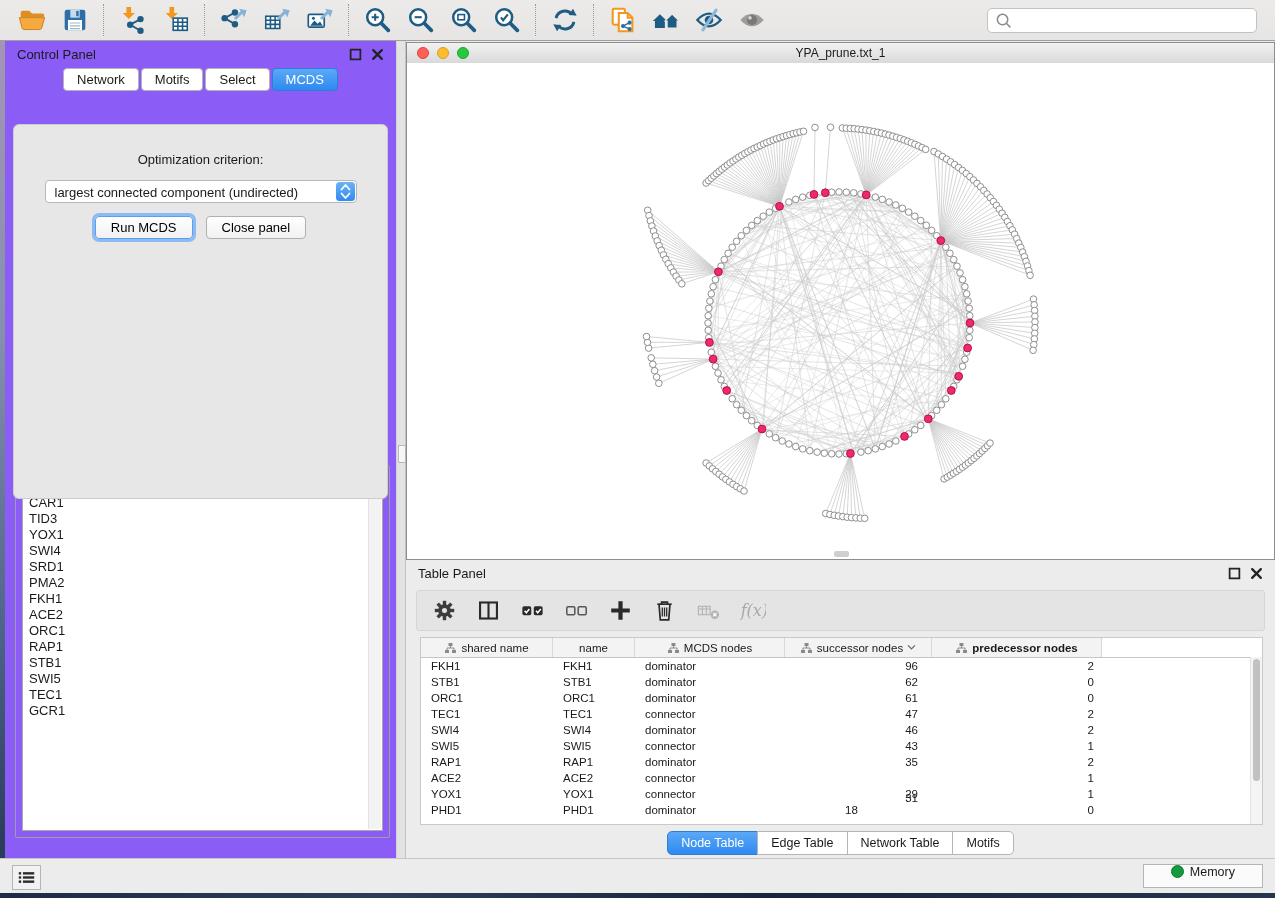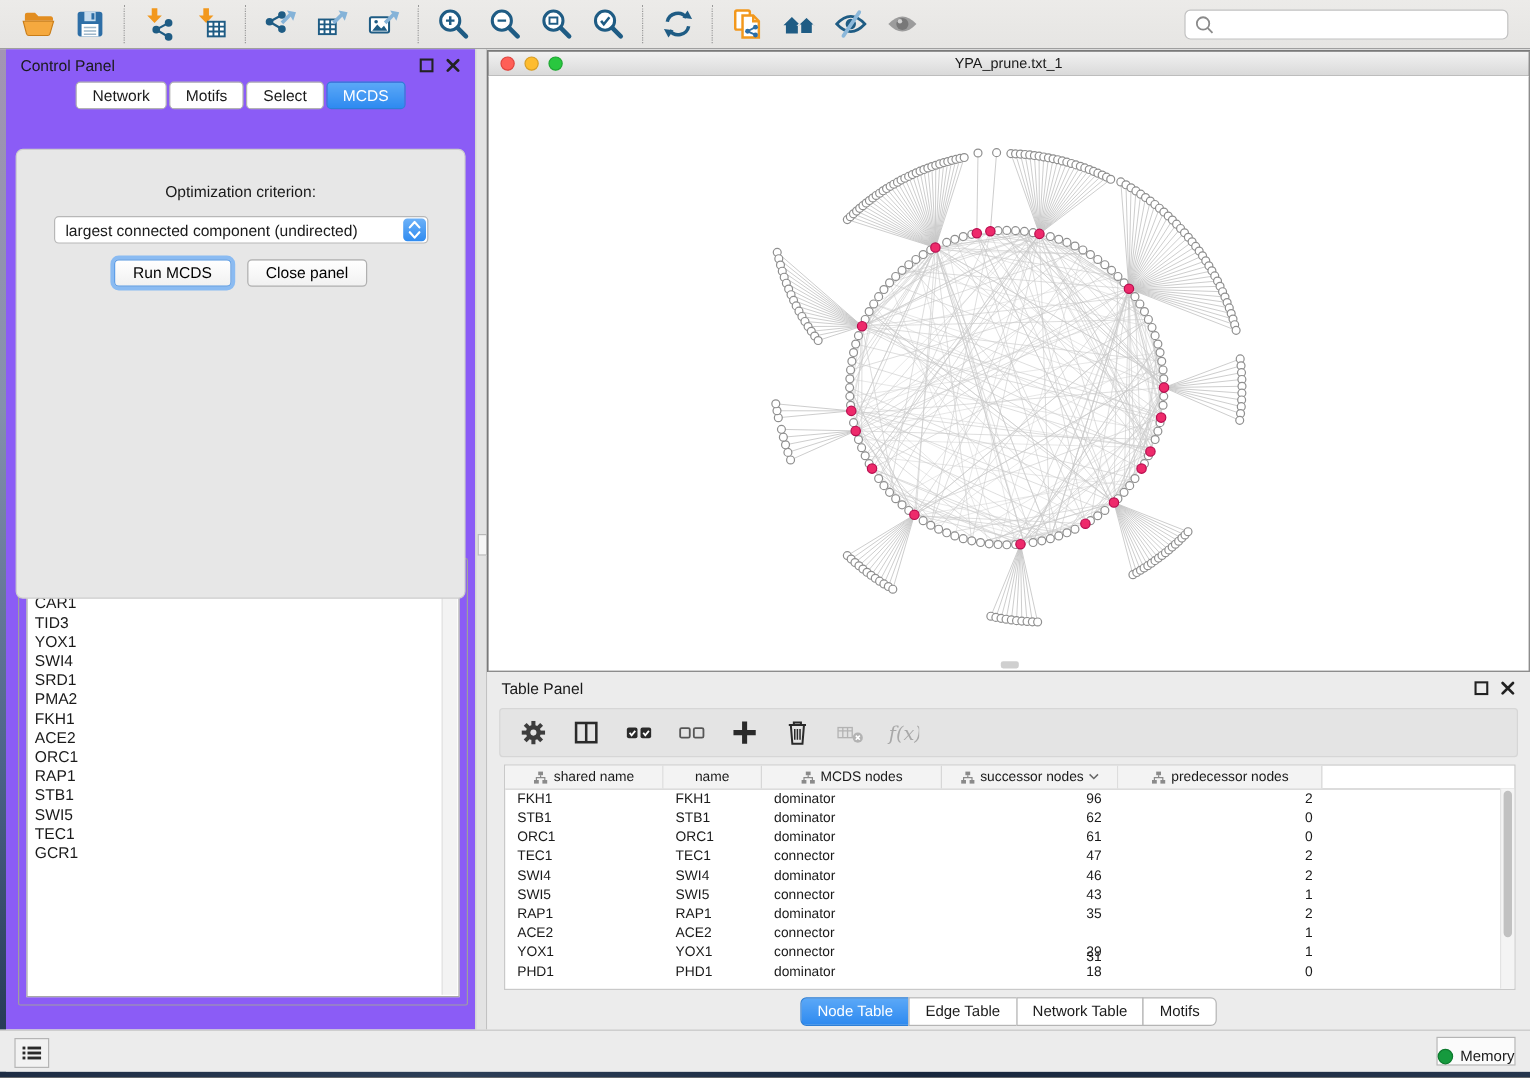--- a/index.html
+++ b/index.html
@@ -79,21 +79,21 @@
   .tp-tab{background:#fff;border:1px solid #b5b5b5;padding:4px 13px;font-size:12.5px;margin-left:-1px;}
   .tp-tab:first-child{border-radius:5px 0 0 5px;margin-left:0;}
   .tp-tab:last-child{border-radius:0 5px 5px 0;}
   .tp-tab.active{background:linear-gradient(#5ba8f7,#2e8af0);border-color:#2d7fd6;color:#fff;}
 
   
   .statusbar{position:absolute;left:0;top:858px;width:1275px;height:35px;background:#ececec;border-top:1px solid #c6c6c6;box-sizing:border-box;}
   .sb-left{position:absolute;left:12px;top:6px;width:27px;height:23px;background:#f2f2f2;border:1px solid #b5b5b5;
            display:flex;align-items:center;justify-content:center;}
   .memory-btn{position:absolute;right:12px;top:5px;height:24px;background:#fbfbfb;border:1px solid #b5b5b5;
-              display:flex;align-items:flex-end;gap:6px;padding:0 0;font-size:12.5px;box-sizing:border-box;}
+              display:flex;align-items:flex-start;gap:6px;padding:0 27px;font-size:12.5px;box-sizing:border-box;}
   .mem-dot{width:11px;height:11px;border-radius:50%;background:#169a3e;border:1px solid #0d7a2e;}
 </style>
 </head>
 <body>
 
 <div id="root">
 
   <div class="toolbar">
     <div id="tb-icons" style="display:flex;align-items:center;">
         <div class="tb-icon">
@@ -1149,21 +1149,21 @@
                 <rect x="0.5" y="8" width="4" height="3"></rect>
                 <rect x="7.5" y="8" width="4" height="3"></rect>
               </g>
               <path d="M6 4v2M2.5 8V6h7v2" stroke="#8a8a8a" fill="none"></path>
             </svg>
             <span>successor nodes</span>
             <svg width="9" height="7" viewBox="0 0 10 8">
               <path d="M1 1.5l4 4 4-4" stroke="#666" stroke-width="1.4" fill="none"></path>
             </svg>
           </div>
-          <div class="th" style="width: 170px;">
+          <div class="th" style="width: 170px; font-weight: bold;">
             <svg width="13" height="12" viewBox="0 0 12 12">
               <g fill="#8a8a8a">
                 <rect x="4" y="1" width="4" height="3"></rect>
                 <rect x="0.5" y="8" width="4" height="3"></rect>
                 <rect x="7.5" y="8" width="4" height="3"></rect>
               </g>
               <path d="M6 4v2M2.5 8V6h7v2" stroke="#8a8a8a" fill="none"></path>
             </svg>
             <span>predecessor nodes</span>
           </div>
@@ -1229,21 +1229,21 @@
             <div class="td" style="width: 132px; padding-left: 10px;">YOX1</div>
             <div class="td" style="width: 82px; padding-left: 10px;">YOX1</div>
             <div class="td" style="width: 150px; padding-left: 10px;">connector</div>
             <div class="td" style="width: 147px; text-align: right; padding-right: 14px;">29</div>
             <div class="td" style="width: 170px; text-align: right; padding-right: 8px;">1</div>
           </div>
           <div class="trow">
             <div class="td" style="width: 132px; padding-left: 10px;">PHD1</div>
             <div class="td" style="width: 82px; padding-left: 10px;">PHD1</div>
             <div class="td" style="width: 150px; padding-left: 10px;">dominator</div>
-            <div class="td" style="width: 147px; text-align: right; padding-right: 14px;">18</div>
+            <div class="td" style="width: 147px; text-align: center; padding-right: 14px;">18</div>
             <div class="td" style="width: 170px; text-align: right; padding-right: 8px;">0</div>
           </div>
         </div>
       <div class="vscroll">
           <div class="vthumb"></div>
         </div>
     </div>
     <div class="tp-tabs" id="tp-tabs">
         <div class="tp-tab active">Node Table</div>
         <div class="tp-tab">Edge Table</div>

